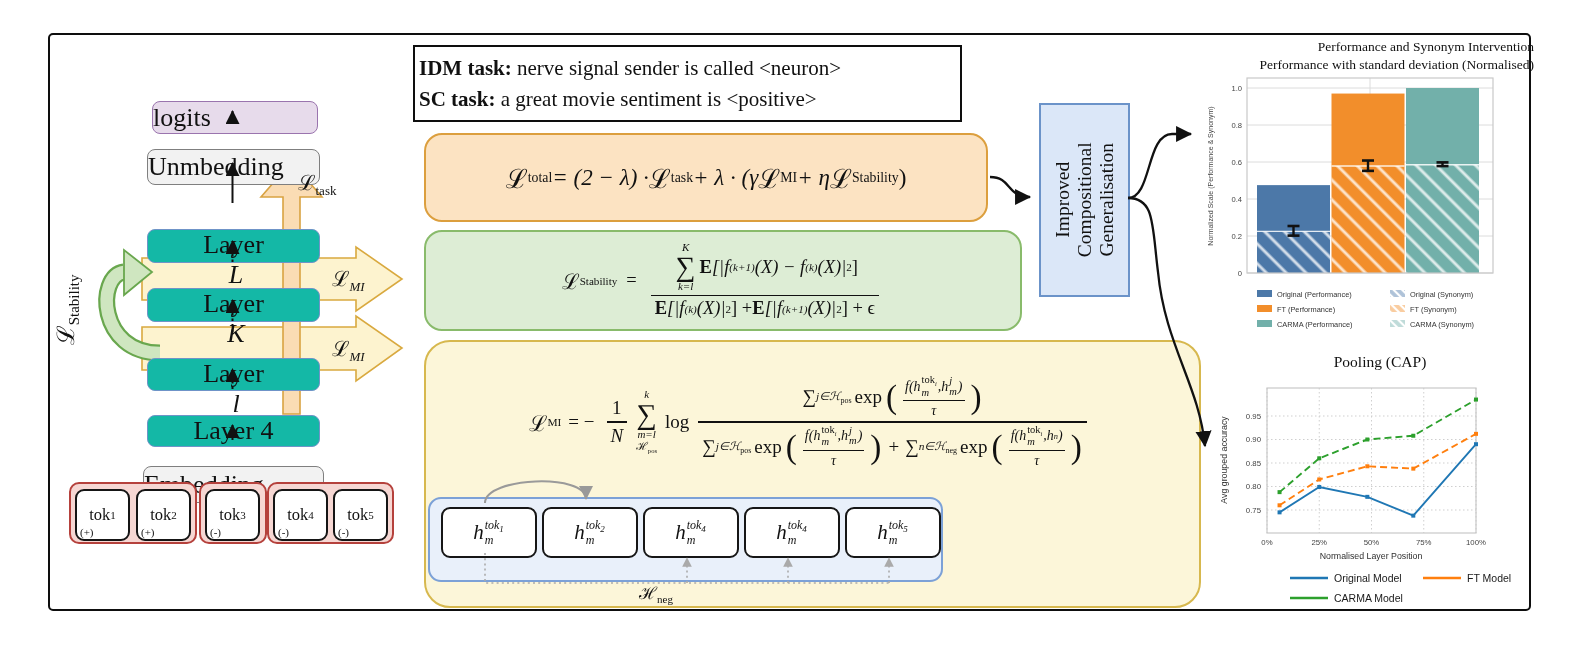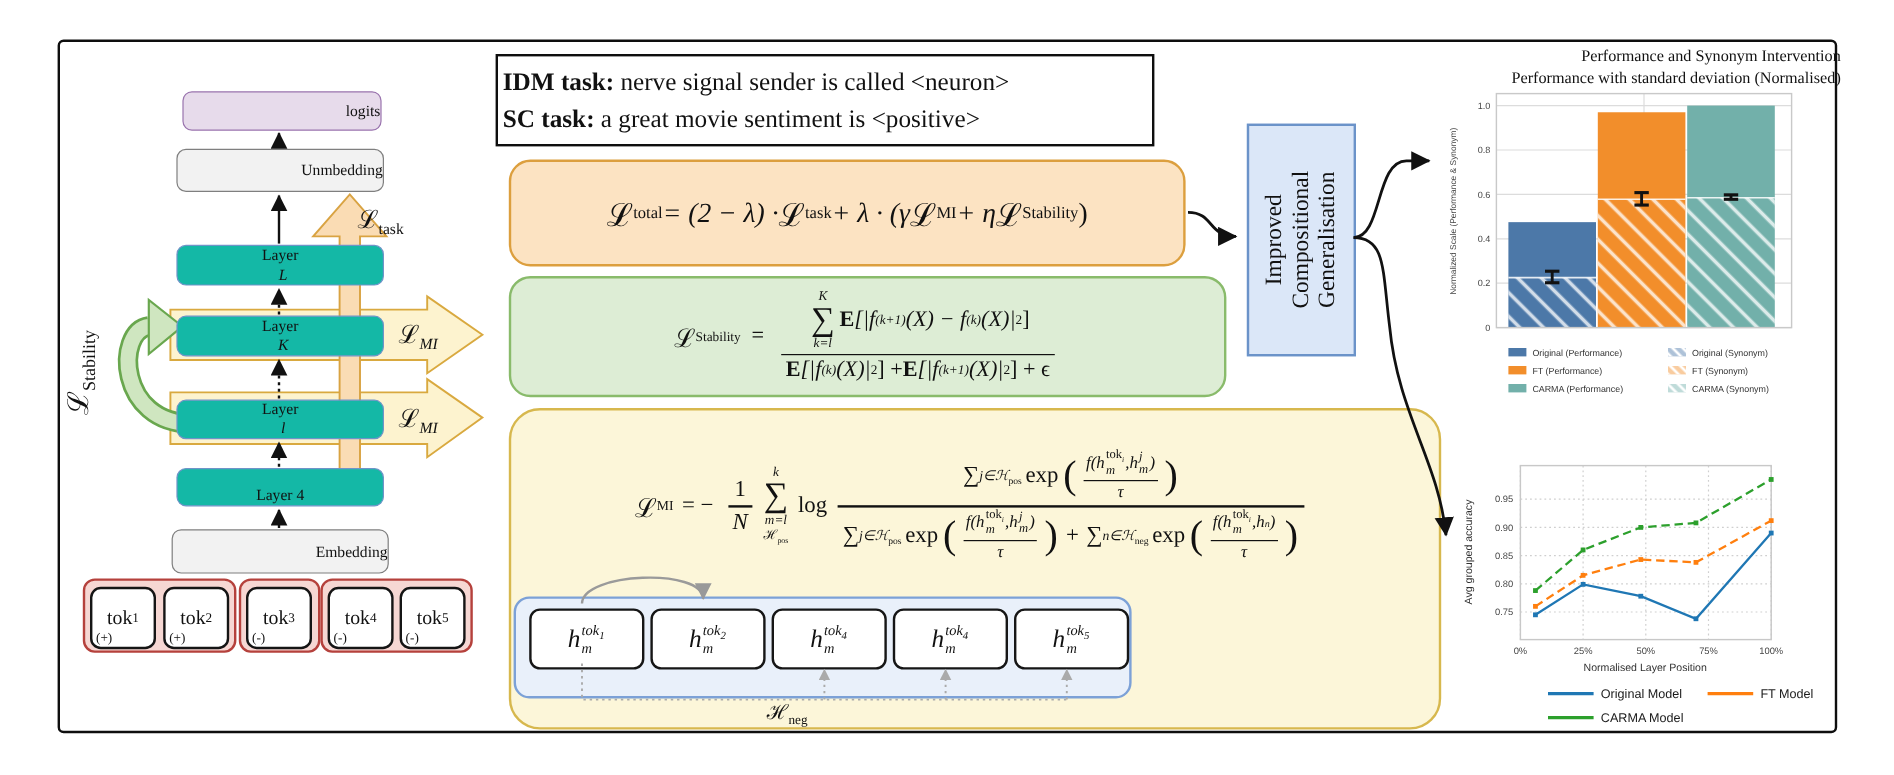--- a/index.html
+++ b/index.html
@@ -2,22 +2,22 @@
 <html><head>
 <meta charset="utf-8">
 <style>
   html,body{margin:0;padding:0;background:#fff;}
   #canvas{position:relative;width:1578px;height:646px;background:#ffffff;overflow:hidden;
           font-family:"Liberation Serif",serif;color:#111;}
   .abs{position:absolute;}
   #frame{left:48px;top:33px;width:1479px;height:574px;border:2.5px solid #0e0e0e;border-radius:5px;}
 
   
-  .nbox{display:flex;align-items:center;justify-content:flex-end;border-radius:8px;
-        font-size:13px;white-space:nowrap;}
+  .nbox{display:flex;align-items:center;justify-content:flex-start;border-radius:8px;
+        font-size:26px;white-space:nowrap;margin-top:25px;}
   .nbox .var{font-style:italic;margin-left:5px;}
   .purple{background:#e7dbeb;border:1.8px solid #9a74ae;}
   .grayb{background:#f2f2f2;border:1.8px solid #7f7f7f;}
   .blueb{background:#14b8a6;border:1.8px solid #6f94c8;flex-direction:column;}
 
   
   .tokgroup{border:2px solid #b5413c;border-radius:10px;background:#f6d7d3;}
   .tokbox{position:absolute;background:#fff;border:2.2px solid #151515;border-radius:9px;
           display:flex;align-items:center;justify-content:center;font-size:16.5px;}
   .tokbox sub{font-size:11px;}
@@ -371,20 +371,21 @@
       <div>Compositional</div>
       <div>Generalisation</div>
     </div>
   </div>
 
   <div class="abs" id="bartitle">
     <div>Performance and Synonym Intervention</div>
     <div>Performance with standard deviation (Normalised)</div>
   </div>
   <div class="abs" id="linetitle">
+    <div>Pooling (CAP)</div>
   </div>
 
   <svg id="barsvg" style="left:1202px;top:60px;" width="336" height="280">
       <defs>
         <pattern id="hp" width="14" height="14" patternUnits="userSpaceOnUse" patternTransform="rotate(-45)">
           <line x1="7" y1="0" x2="7" y2="14" stroke="#ffffff" stroke-width="3" opacity="0.75"></line>
         </pattern>
         <pattern id="hps" width="6" height="6" patternUnits="userSpaceOnUse" patternTransform="rotate(-45)">
           <line x1="3" y1="0" x2="3" y2="6" stroke="#ffffff" stroke-width="2.2"></line>
         </pattern>

